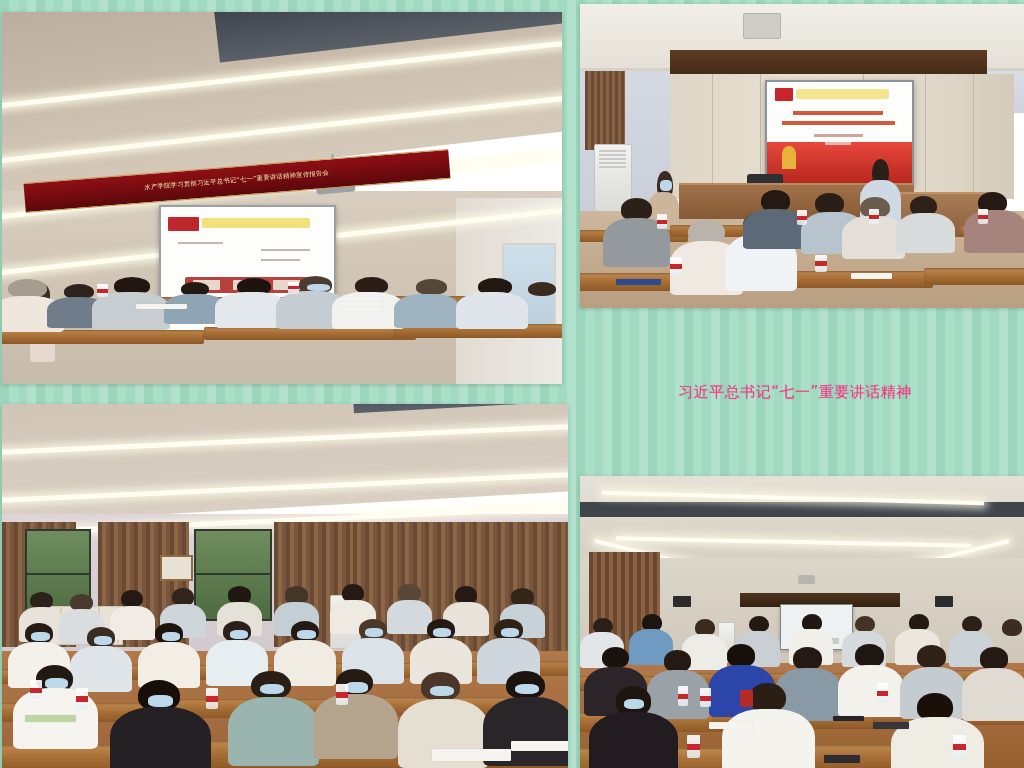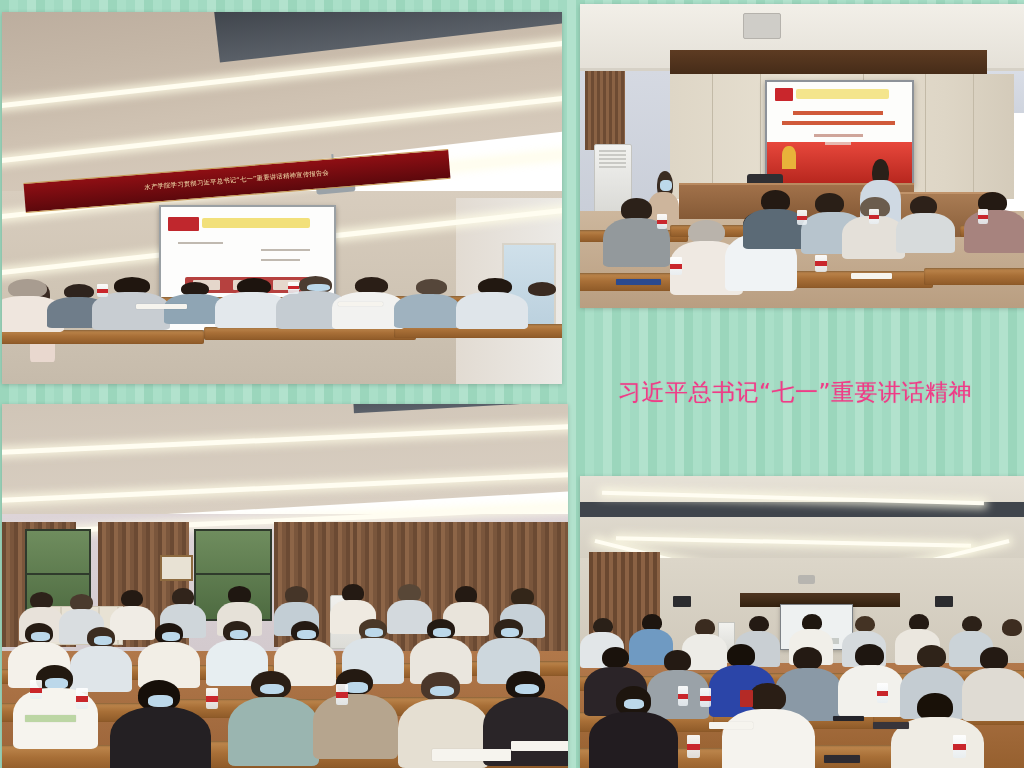--- a/index.html
+++ b/index.html
@@ -291,21 +291,21 @@
   }
   #titleblock .line {
     color:#ef3c87;
     font-size:23px;
     line-height:31px;
     letter-spacing:1px;
     white-space:nowrap;
     font-family:"DejaVu Sans","Liberation Sans",sans-serif;
     text-shadow: 0 0 1px rgba(239,60,135,.5);
   }
-  #titleblock .line.l2 { font-size:23px; letter-spacing:0.5px; }
+  #titleblock .line.l2 { font-size:15px; letter-spacing:0.5px; }
 </style>
 </head>
 <body>
 
 <div id="poster">
 
   <div class="photo" id="pl1">
     <div class="inner">
       <div class="scene">
         <div class="sc-ceil"></div>

